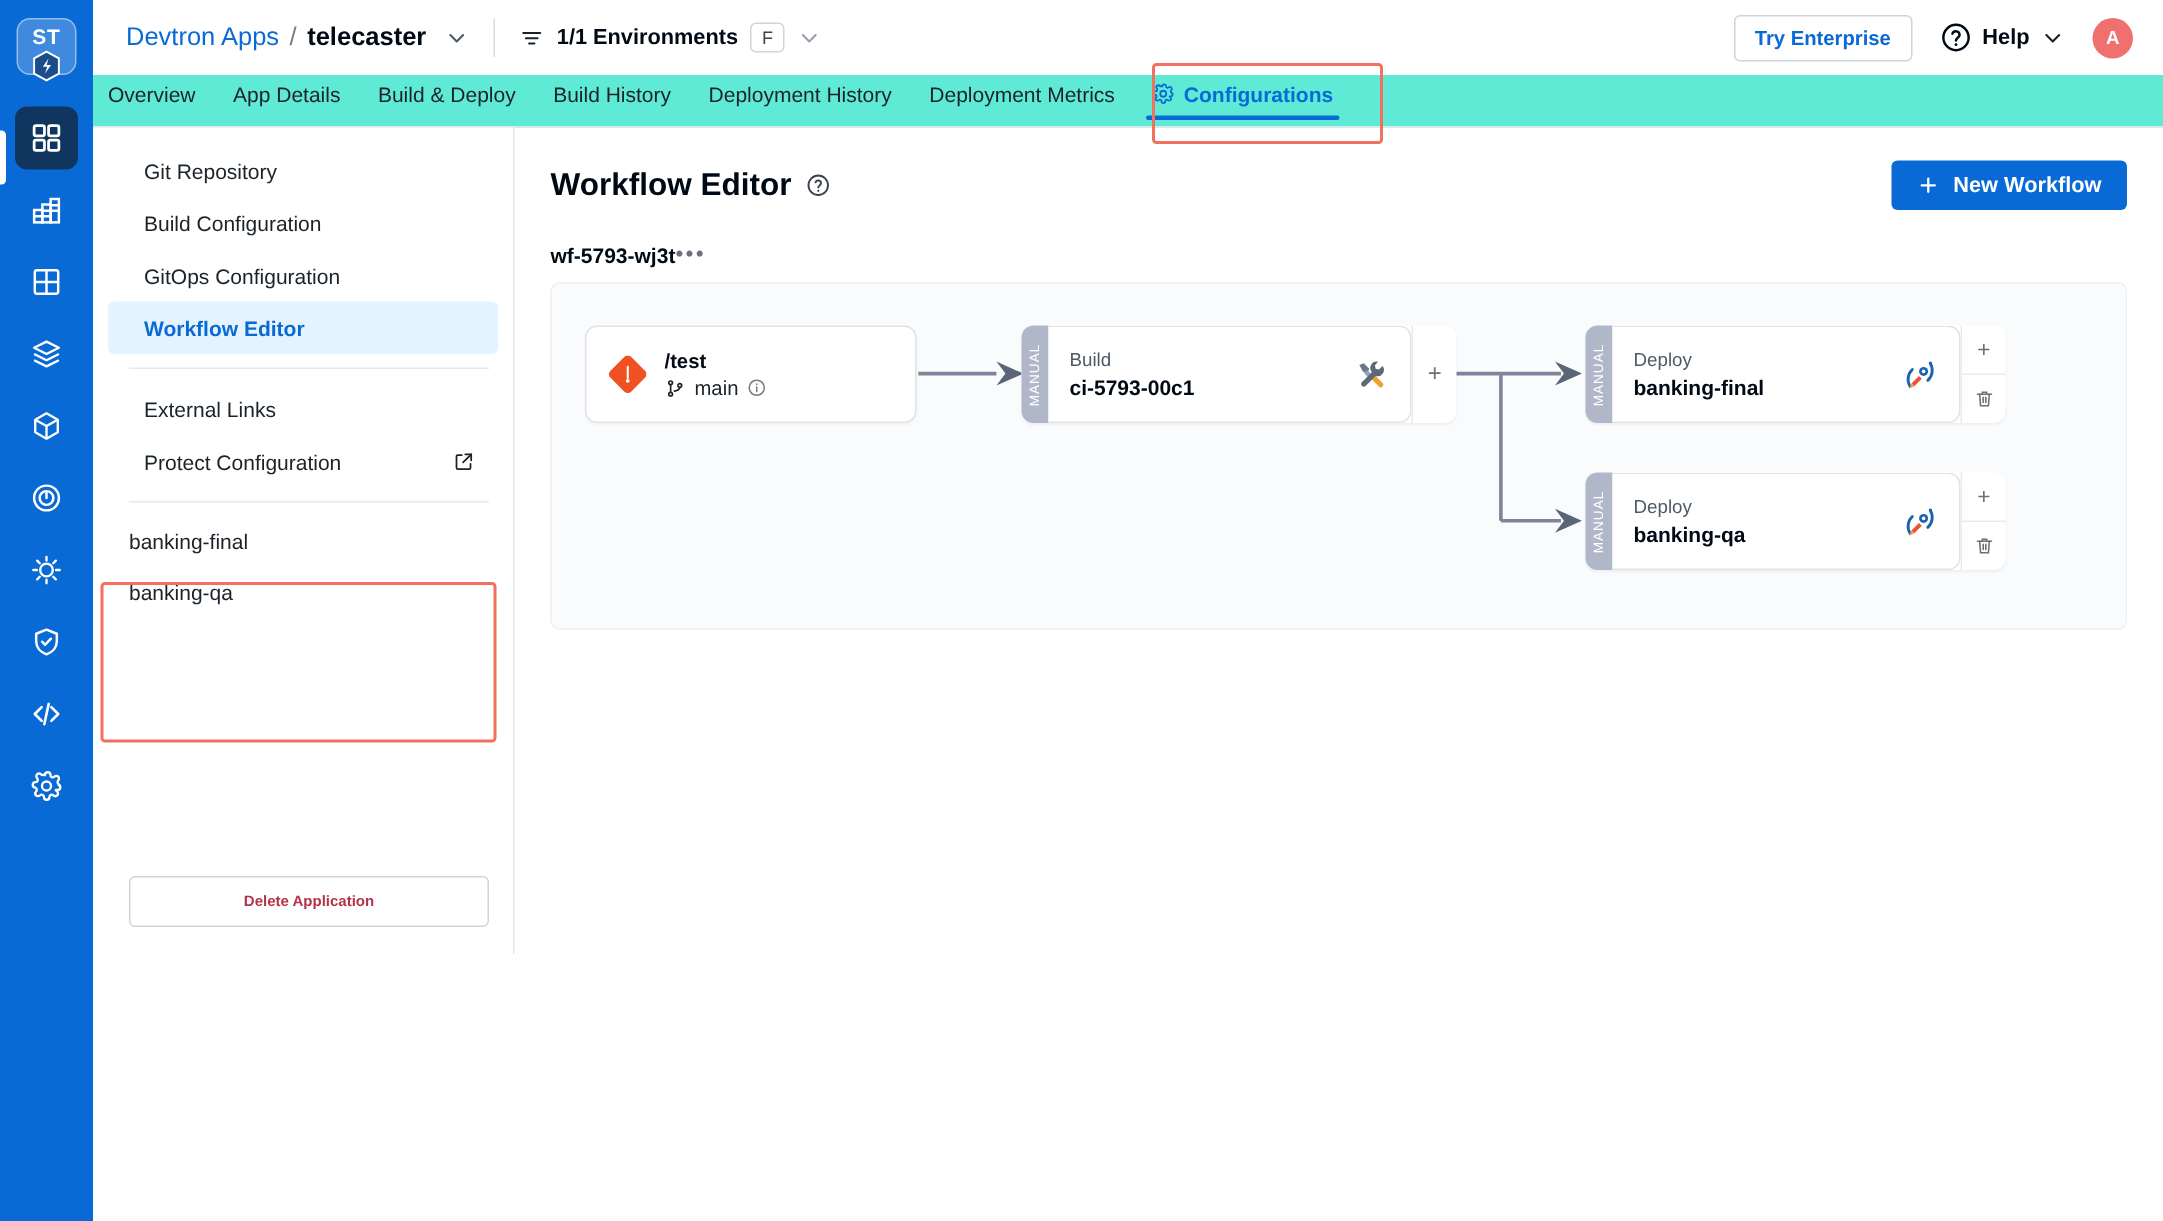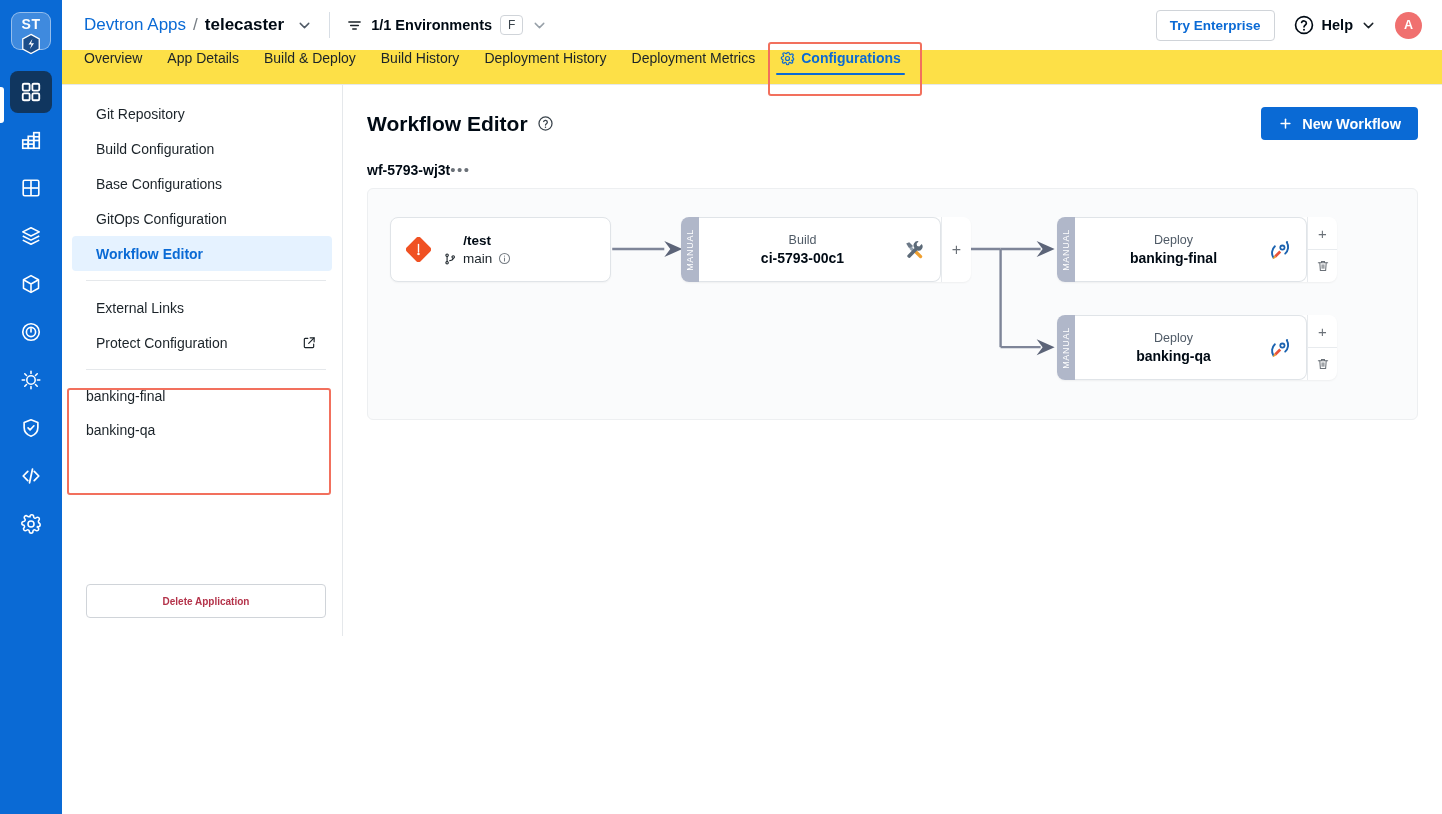--- a/index.html
+++ b/index.html
@@ -84,25 +84,25 @@
   .avatar {
     width: 27px; height: 27px; border-radius: 50%;
     background: #f0706f; color: #fff; font-size: 12.5px; font-weight: bold;
     display: flex; align-items: center; justify-content: center;
     margin-left: 18px;
   }
 
   
   .tabbar {
     height: 35px; flex: 0 0 35px;
-    display: flex; align-items: flex-start;
-    padding-left: 22px;
+    display: flex; align-items: center;
+    padding-left: 10px;
     border-bottom: 1px solid #e5e8eb;
     position: relative;
-    background: #fde047;
+    background: #5eead4;
   }
   .tab {
     font-size: 14px; color: #1b2329;
     padding: 0 0 9px 0; margin-right: 25px;
     display: flex; align-items: center; gap: 6px;
     cursor: pointer; position: relative;
   }
   .tab.active { color: #0a6ad5; font-weight: bold; }
   .tab.active::after {
     content: ""; position: absolute; left: -4px; right: -4px; bottom: 0;
@@ -167,21 +167,20 @@
   .wf-name { font-size: 14px; font-weight: bold; color: #000a14; }
   .wf-dots { color: #6b7178; font-size: 15px; letter-spacing: 1.5px; line-height: 8px; cursor: pointer; }
 
   .canvas {
     margin-top: 10px;
     height: 232px;
     background: #fafbfc;
     border: 1px solid #edeff1;
     border-radius: 6px;
     position: relative;
-    text-align: center;
   }
 
   
   .node { position: absolute; background: #fff; border-radius: 8px; }
   .node-source {
     left: 22px; top: 28px; width: 221px; height: 65px;
     border: 1px solid #e0e4e8;
     display: flex; align-items: center; padding-left: 15px; gap: 12px;
     box-shadow: 0 1px 2px rgba(0,0,0,0.04);
   }
@@ -404,23 +403,20 @@
     </div>
 
     <div class="body">
 
       <div class="sidebar">
         <div class="nav-item">
             <span>Git Repository</span>
           </div>
         <div class="nav-item">
             <span>Build Configuration</span>
-          </div>
-        <div class="nav-item">
-            <span>Base Configurations</span>
           </div>
         <div class="nav-item">
             <span>GitOps Configuration</span>
           </div>
         <div class="nav-item active">
             <span>Workflow Editor</span>
           </div>
 
         <div class="nav-sep"></div>
 

